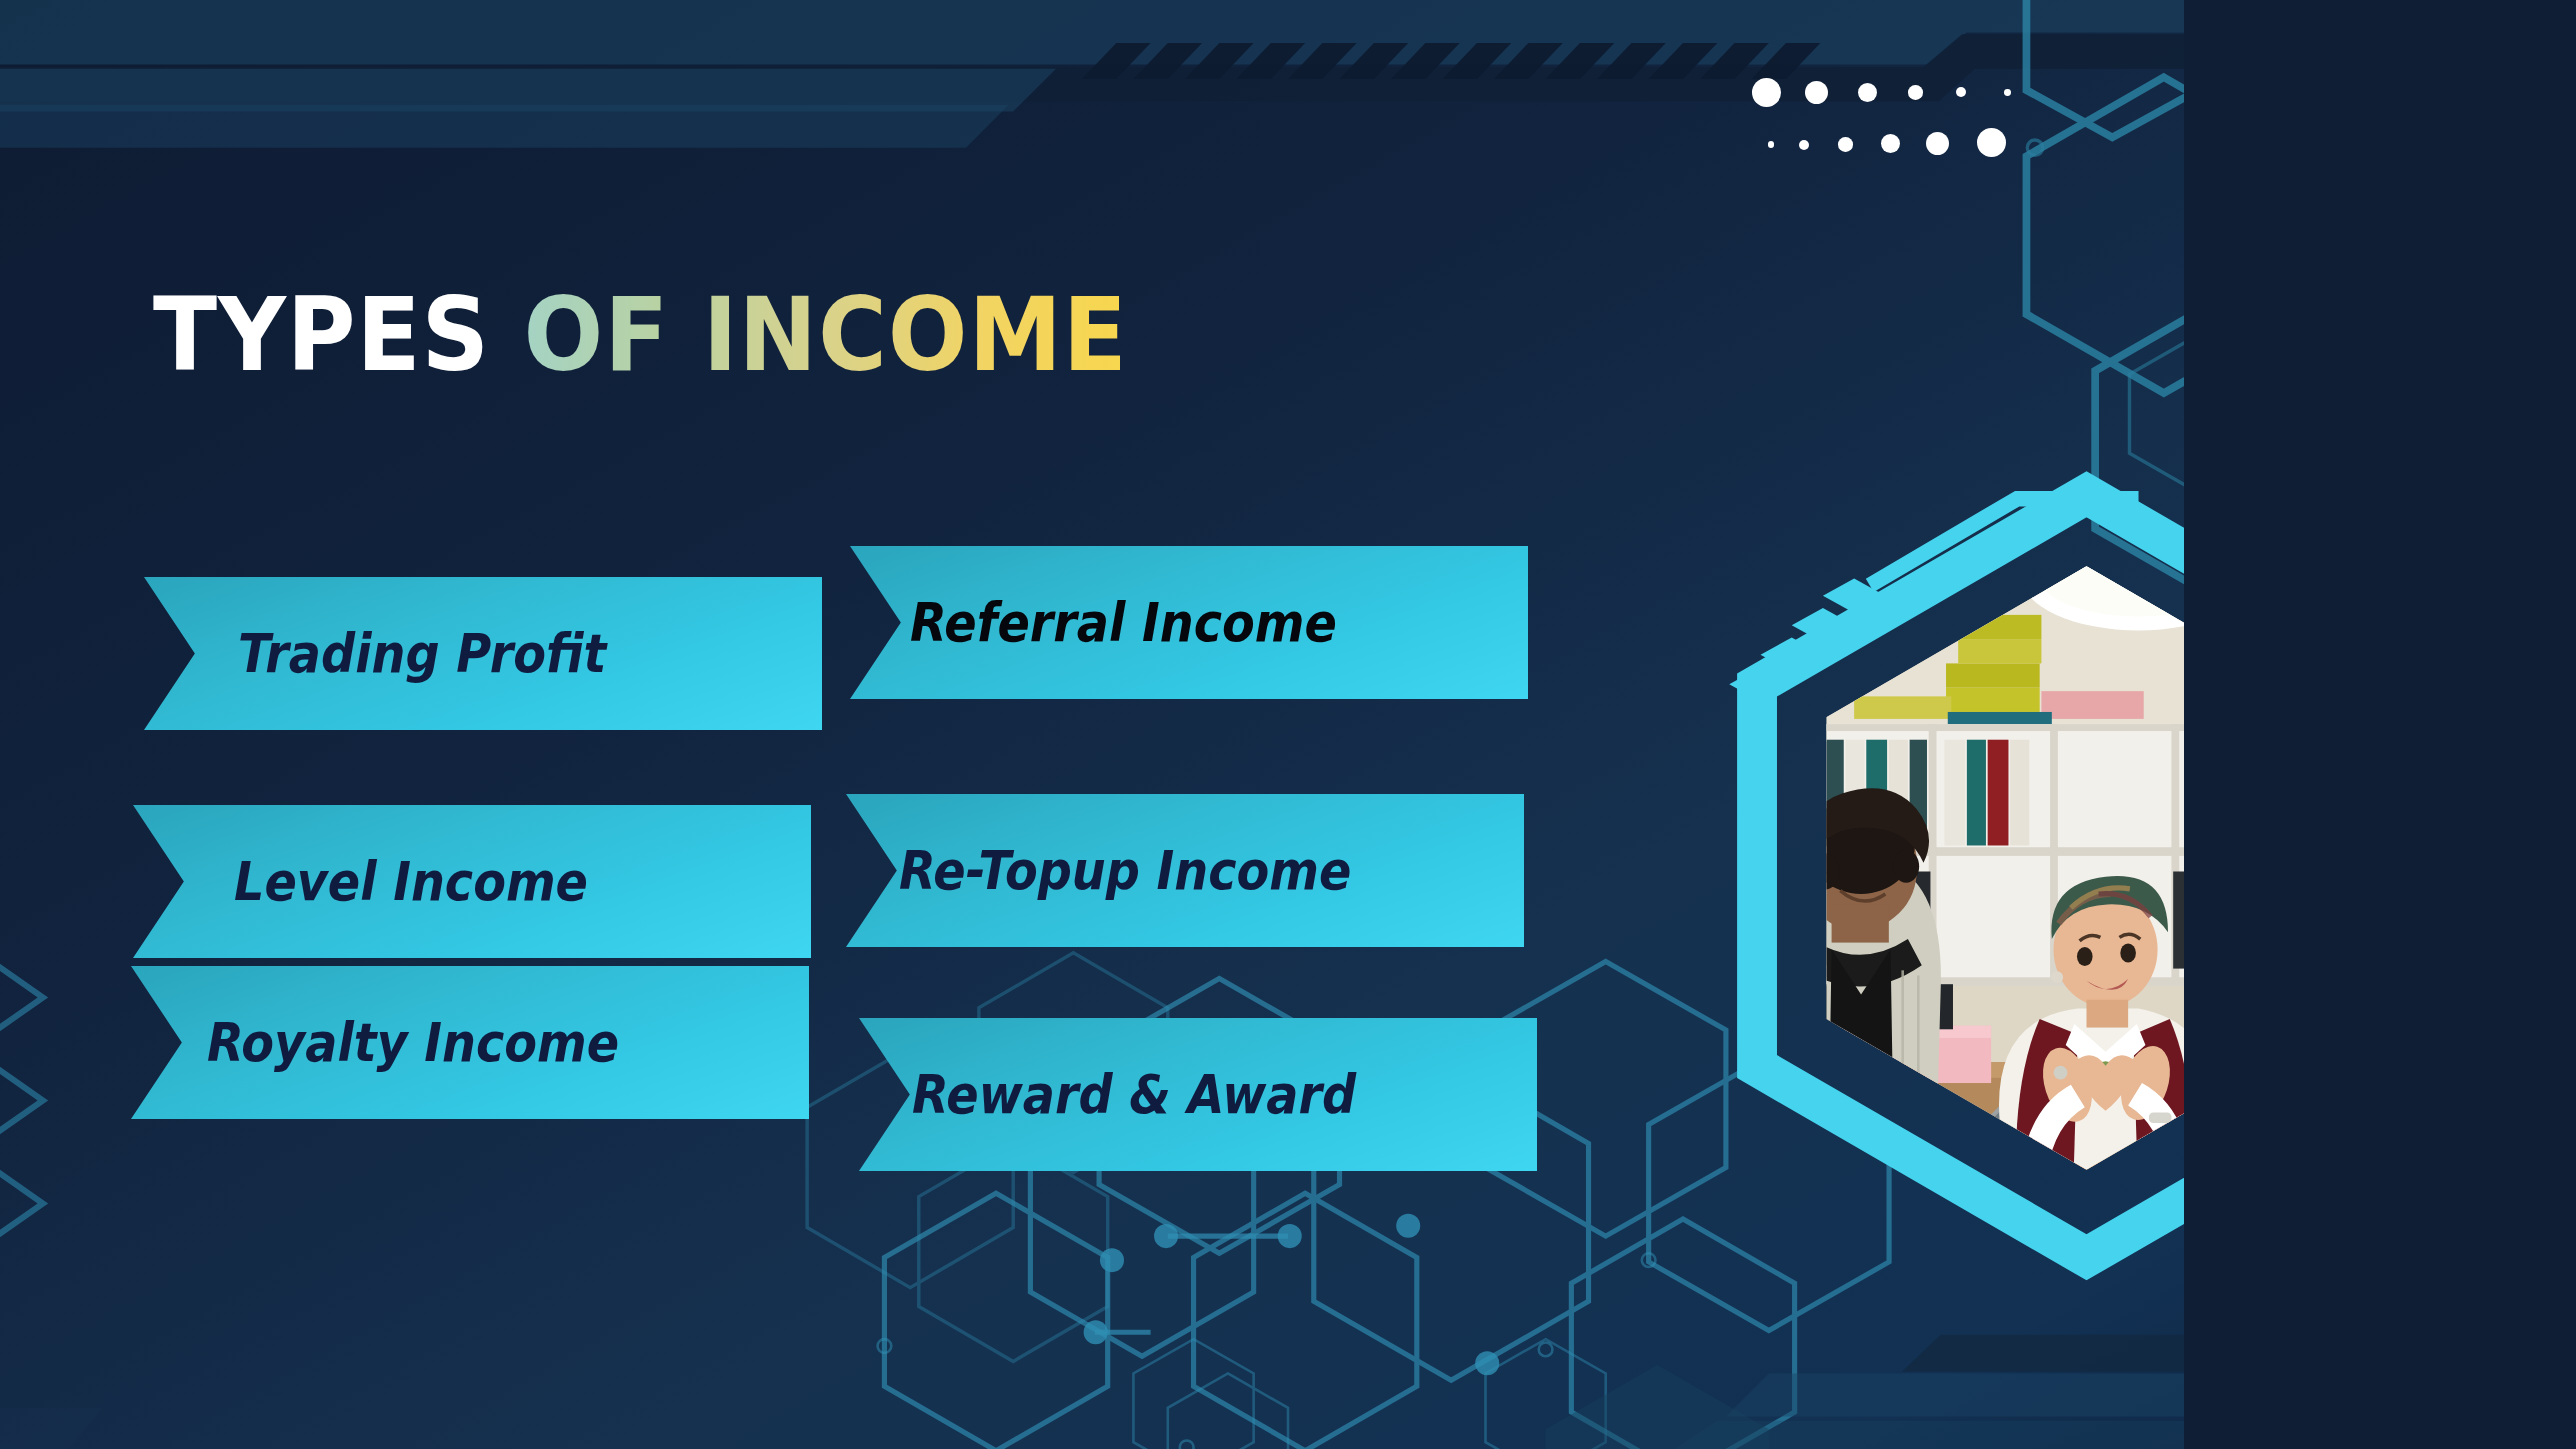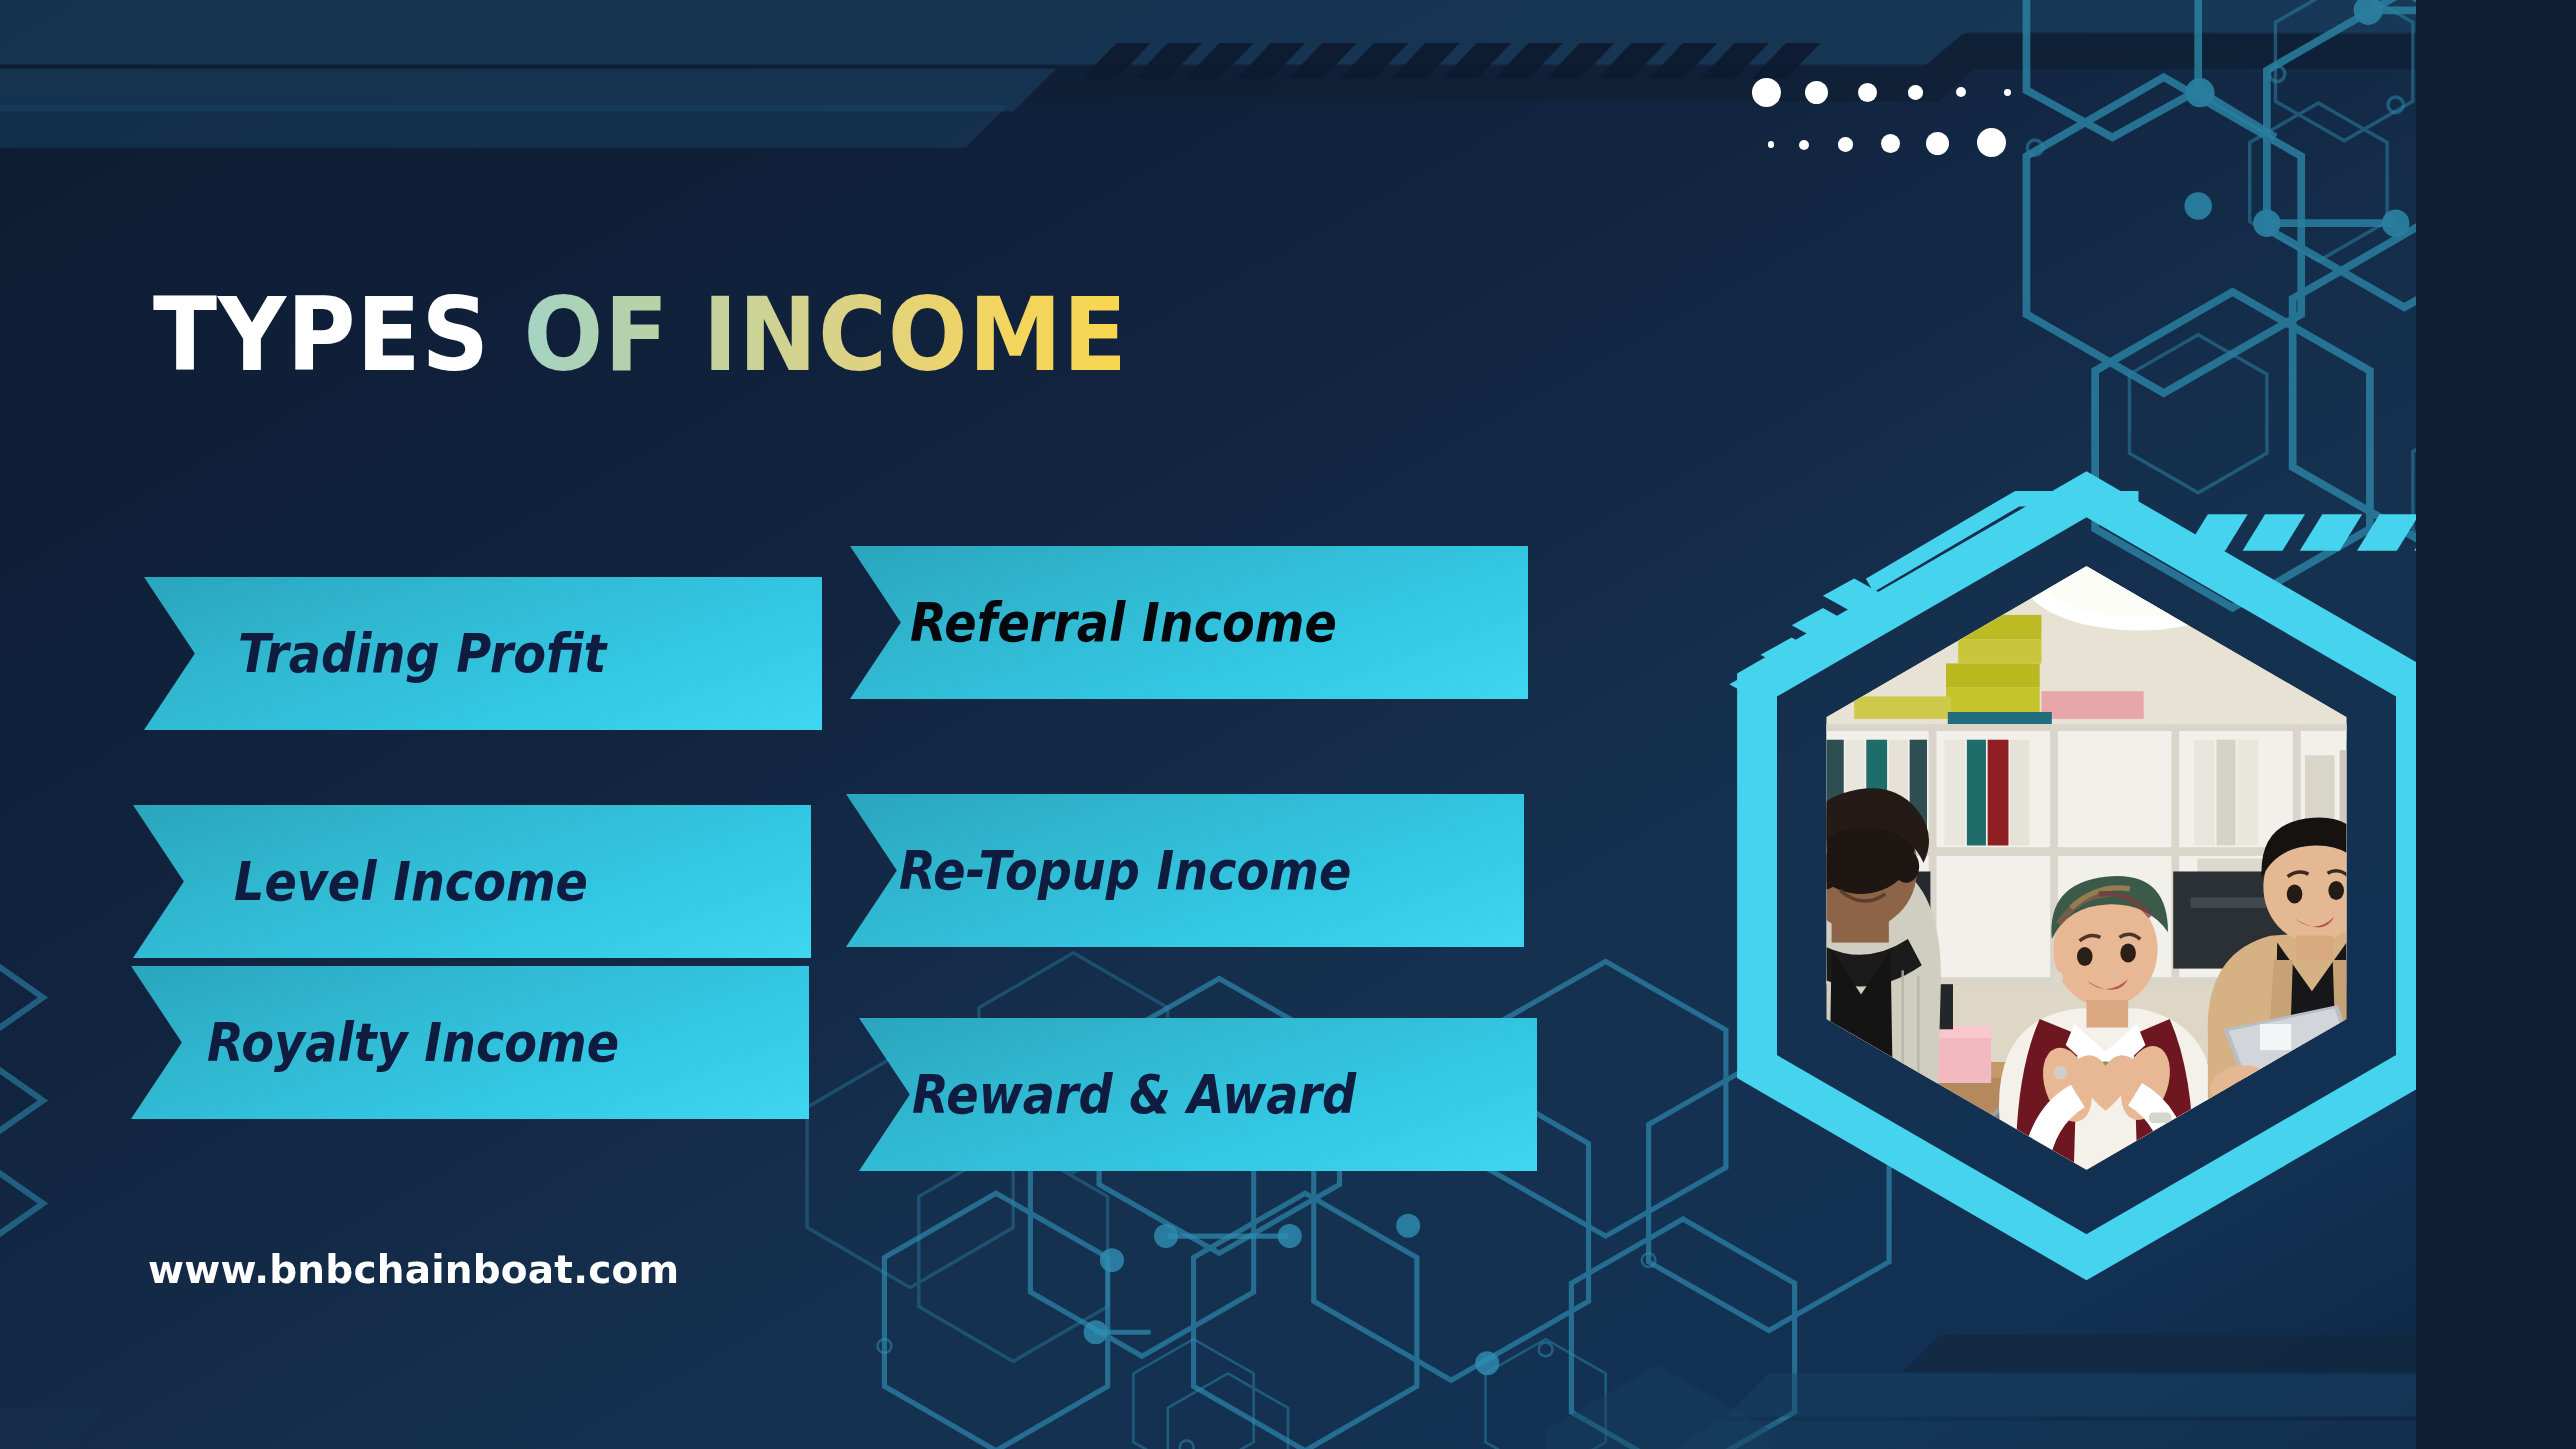--- a/index.html
+++ b/index.html
@@ -3,21 +3,21 @@
 <meta charset="utf-8">
 <style>
   * { margin:0; padding:0; box-sizing:border-box; }
   html,body { width:2576px; height:1449px; overflow:hidden; }
   body{
     font-family:"Liberation Sans", sans-serif;
     background:#0f1d35;
   }
   .stage{
     position:relative;
-    width:2416px; height:1449px;
+    width:2184px; height:1449px;
     overflow:hidden;
     background:
       linear-gradient(115deg,#0e1b32 0%,#102039 28%,#16314f 58%,#113152 78%,#0e2340 100%);
   }
 
   
   .bg-svg{ position:absolute; inset:0; width:2576px; height:1449px; pointer-events:none; }
 
   
   .dots{ position:absolute; left:1752px; top:76px; width:275px; height:94px; }
@@ -521,16 +521,15 @@
         </g>
 
         <ellipse cx="860" cy="548" rx="30" ry="40" fill="#e7bb97" transform="rotate(20 860 548)"></ellipse>
 
         <ellipse cx="842" cy="702" rx="40" ry="24" fill="#e7bb97" transform="rotate(-8 842 702)"></ellipse>
         <rect x="862" y="688" width="24" height="12" rx="5" fill="#cfcfc6"></rect>
       </g>
     </g>
   </svg>
 
-  <div class="url">www.bnbchainboat.com</div>
 
 </div>
 
 
 </body></html>

